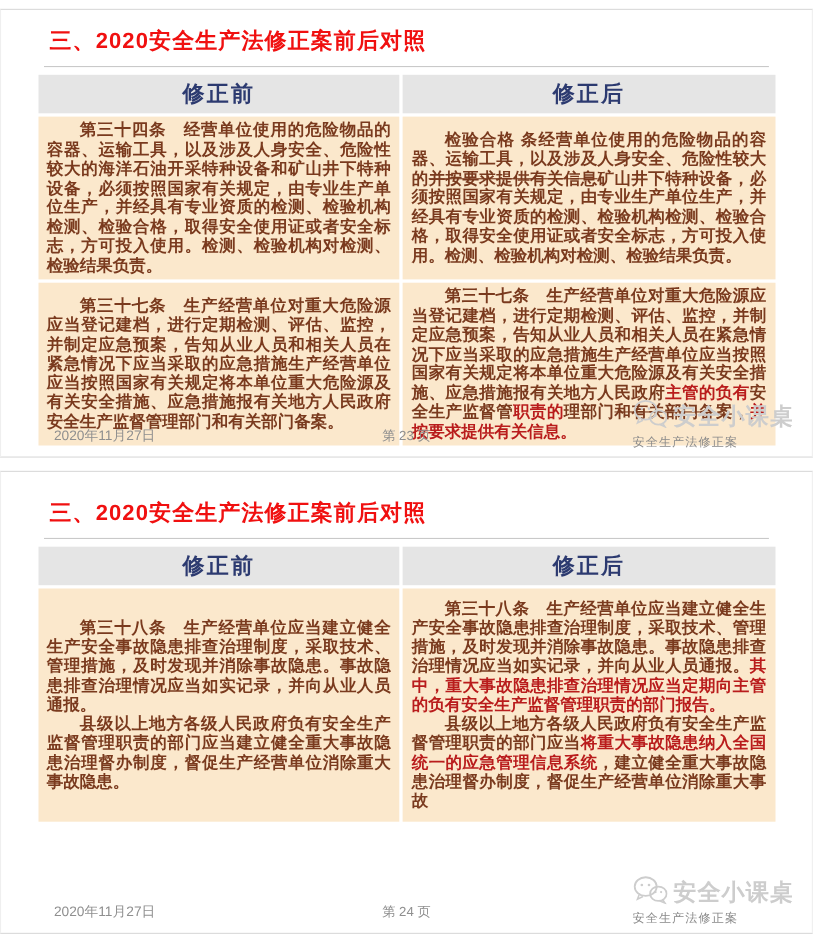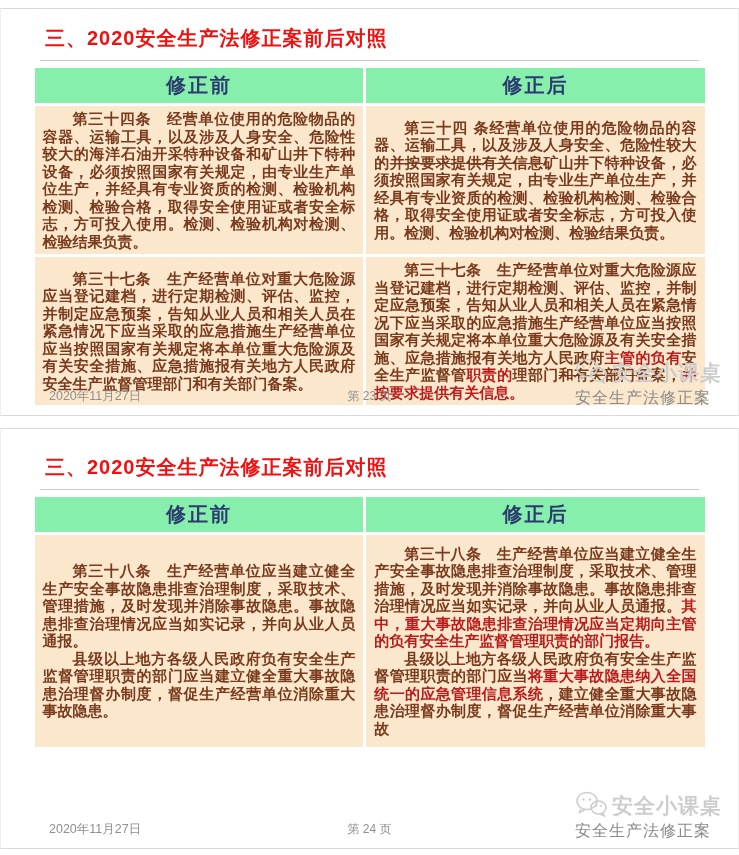--- a/index.html
+++ b/index.html
@@ -19,21 +19,21 @@
   .slide-title{
     margin:0;padding:17px 30px 0 44px;
     font-size:20px;font-weight:bold;color:#f01010;letter-spacing:1px;line-height:1.2;
   }
   .slide-2 .slide-title{padding-top:26px;}
   .title-rule{height:1px;background:#c9c9c9;margin:10px 39px 0 39px;}
   .compare-table{
     width:676px;margin:4px auto 0;border-collapse:separate;border-spacing:3px;table-layout:fixed;
   }
   .compare-table th{
-    background:#86efac;color:#2c3a70;font-size:20px;font-weight:bold;
+    background:#e5e5e5;color:#2c3a70;font-size:20px;font-weight:bold;
     height:33px;letter-spacing:2px;text-align:center;
   }
   .col-before{width:49%;}
   .compare-table td{
     background:#fbe8cc;color:#7a3a1e;font-weight:bold;
     font-size:15px;line-height:17.5px;padding:4px 8px;
     text-align:justify;vertical-align:middle;box-sizing:border-box;
   }
   .compare-table td p{margin:0;text-indent:2em;}
   .slide-1 tr.row-1 td{height:120px;}
@@ -48,21 +48,21 @@
   .footer-date{color:#8f8f8f;font-size:12.5px;margin-bottom:4px;}
   .footer-page{
     color:#8f8f8f;font-size:12px;
     position:absolute;left:50%;transform:translateX(-50%);bottom:4px;
   }
   .footer-logo{margin-left:auto;text-align:left;}
   .logo-row{
     display:flex;align-items:center;gap:5px;justify-content:flex-end;
     color:#cdcdcd;font-size:21px;font-weight:bold;letter-spacing:1px;line-height:1;
   }
-  .logo-sub{color:#8a8a8a;font-size:16px;letter-spacing:1px;margin-top:1px;}
+  .logo-sub{color:#8a8a8a;font-size:11px;letter-spacing:1px;margin-top:1px;}
 </style>
 </head>
 <body>
 
 <div class="page">
 
   <div class="slide slide-1">
     <h1 class="slide-title">三、2020安全生产法修正案前后对照</h1>
     <div class="title-rule"></div>
 
@@ -72,21 +72,21 @@
           <th class="col-before">修正前</th>
           <th class="col-after">修正后</th>
         </tr>
       </thead>
       <tbody>
         <tr class="row-1">
           <td>
               <p><span>第三十四条　经营单位使用的危险物品的容器、运输工具，以及涉及人身安全、危险性较大的海洋石油开采特种设备和矿山井下特种设备，必须按照国家有关规定，由专业生产单位生产，并经具有专业资质的检测、检验机构检测、检验合格，取得安全使用证或者安全标志，方可投入使用。检测、检验机构对检测、检验结果负责。</span></p>
             </td>
           <td>
-              <p><span>第三十四 条经营单位使用的危险物品的容器、运输工具，以及涉及人身安全、危险性较大的</span><span class="strike">并按要求提供有关信息</span><span>矿山井下特种设备，必须按照国家有关规定，由专业生产单位生产，并经具有专业资质的检测、检验机构检测、检验合格，取得安全使用证或者安全标志，方可投入使用。检测、检验机构对检测、检验结果负责。</span></p>
+              <p><span>检验合格 条经营单位使用的危险物品的容器、运输工具，以及涉及人身安全、危险性较大的</span><span class="strike">并按要求提供有关信息</span><span>矿山井下特种设备，必须按照国家有关规定，由专业生产单位生产，并经具有专业资质的检测、检验机构检测、检验合格，取得安全使用证或者安全标志，方可投入使用。检测、检验机构对检测、检验结果负责。</span></p>
             </td>
         </tr>
         <tr class="row-2">
           <td>
               <p><span>第三十七条　生产经营单位对重大危险源应当登记建档，进行定期检测、评估、监控，并制定应急预案，告知从业人员和相关人员在紧急情况下应当采取的应急措施生产经营单位应当按照国家有关规定将本单位重大危险源及有关安全措施、应急措施报有关地方人民政府安全生产监督管理部门和有关部门备案。</span></p>
             </td>
           <td>
               <p><span>第三十七条　生产经营单位对重大危险源应当登记建档，进行定期检测、评估、监控，并制定应急预案，告知从业人员和相关人员在紧急情况下应当采取的应急措施生产经营单位应当按照国家有关规定将本单位重大危险源及有关安全措施、应急措施报有关地方人民政府</span><span class="red">主管的负有</span><span>安全生产监督管</span><span class="red">职责的</span><span>理部门</span><span class="strike">和有关部门</span><span>备案，</span><span class="red">并按要求提供有关信息。</span></p>
             </td>
         </tr>

